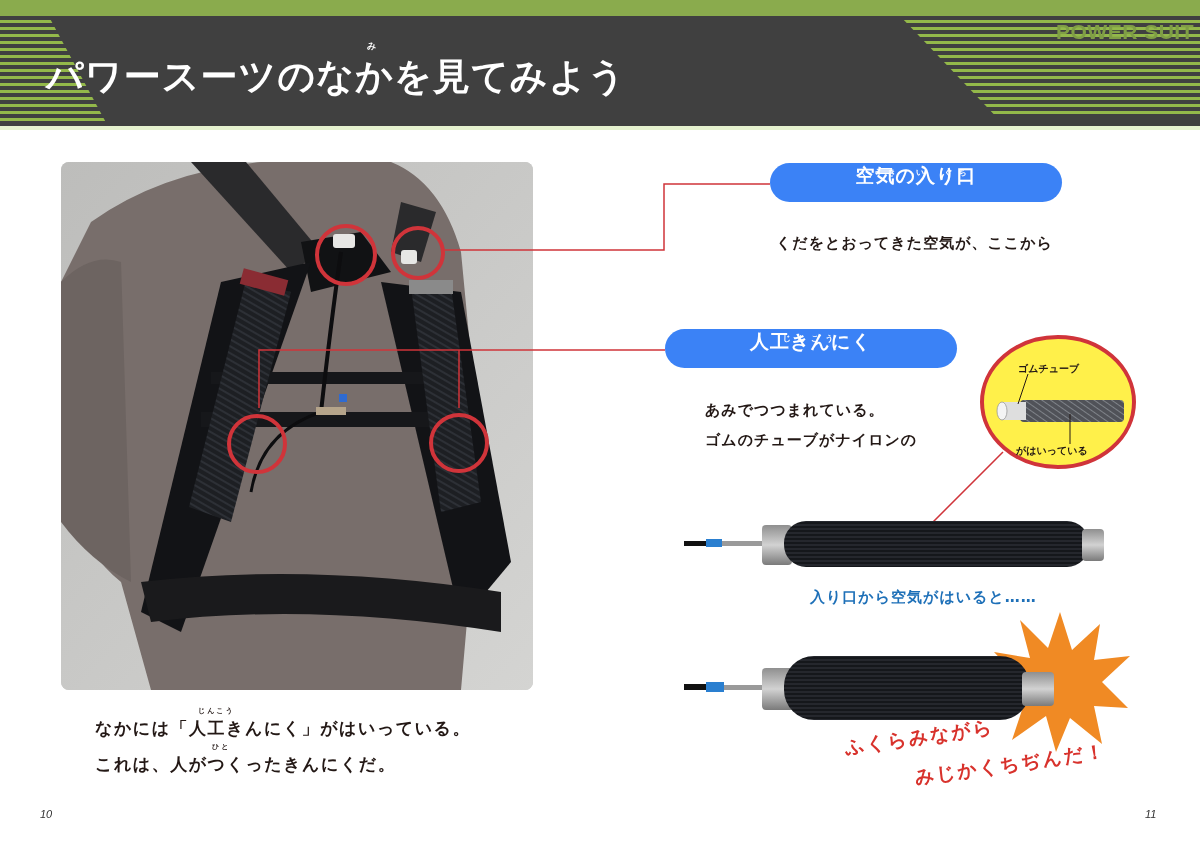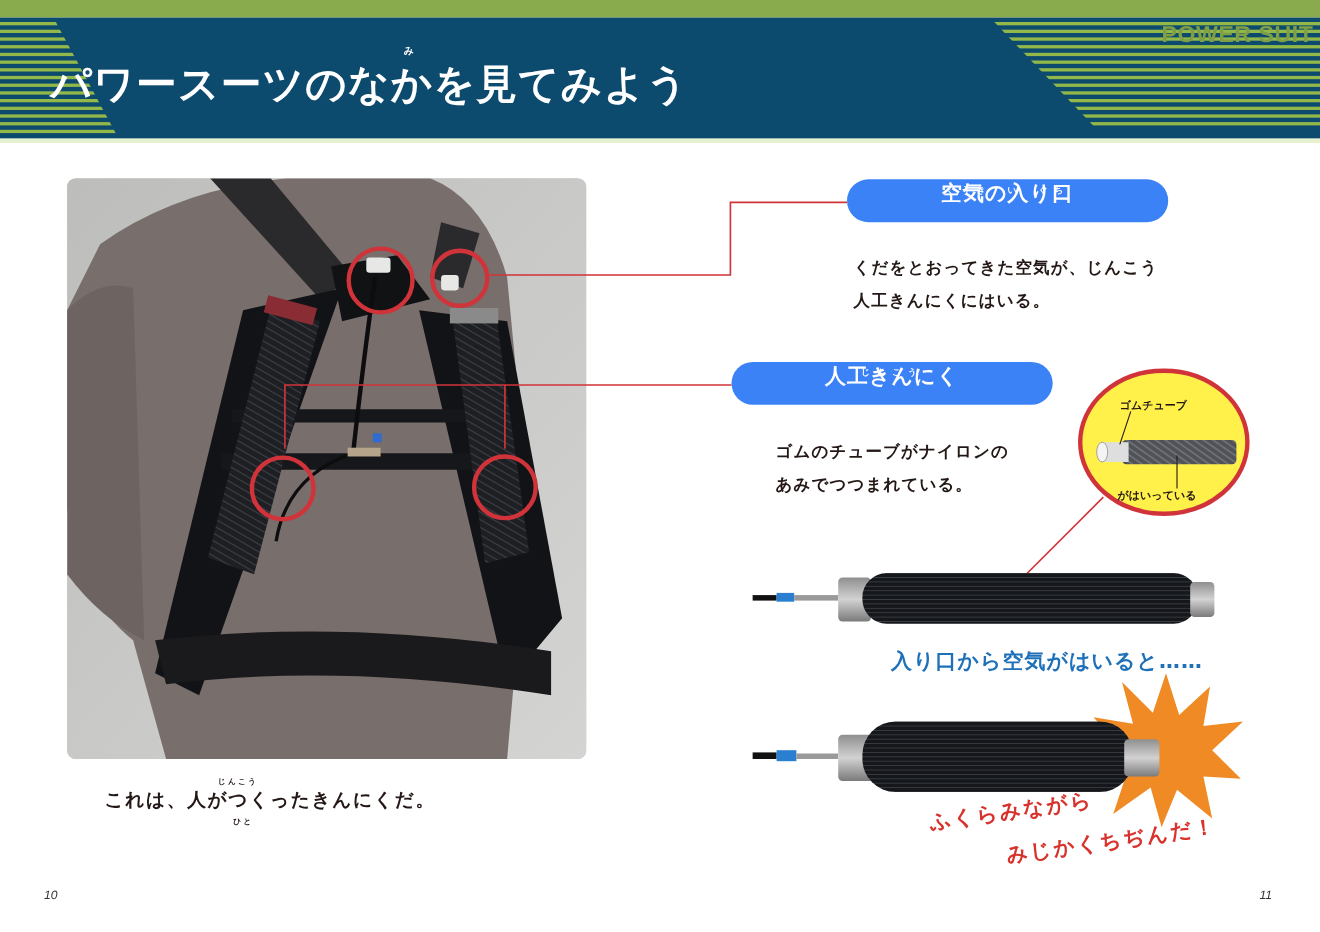--- a/index.html
+++ b/index.html
@@ -1,21 +1,21 @@
 <!DOCTYPE html>
 <html><head>
 <meta charset="utf-8">
 <style>
   * { box-sizing: border-box; margin: 0; padding: 0; }
   html, body { width: 1200px; height: 847px; overflow: hidden; background: #ffffff; }
   body { position: relative; font-family: "DejaVu Sans", "Liberation Sans", sans-serif; color: #231815; }
 
   
   .topbar { position: absolute; left: 0; top: 0; width: 1200px; height: 16px; background: #8aab4d; }
-  .header { position: absolute; left: 0; top: 16px; width: 1200px; height: 110px; background: #0c4a6e; overflow: hidden; }
+  .header { position: absolute; left: 0; top: 16px; width: 1200px; height: 110px; background: #404040; overflow: hidden; }
   .header-bottom { position: absolute; left: 0; top: 126px; width: 1200px; height: 4px; background: #e6f2cf; }
   .stripes-left { position: absolute; left: 0; top: -16px; width: 110px; height: 130px; }
   .stripes-right { position: absolute; right: 0; top: 0; width: 300px; height: 110px; }
   .brand-mark { position: absolute; right: 6px; top: 4px; font-family: "Liberation Sans", sans-serif; font-weight: 700;
                 font-size: 21px; color: #7f9e45; letter-spacing: 0.5px; }
   .page-title { position: absolute; left: 46px; top: 36px; font-size: 37px; font-weight: 700; color: #ffffff; letter-spacing: 1px; }
   .ruby-mi { position: absolute; left: 367px; top: 24px; font-size: 9px; color: #ffffff; font-weight: 700; }
 
   
   .photo { position: absolute; left: 61px; top: 162px; width: 472px; height: 528px; border-radius: 8px; overflow: hidden; background: #c9c9c7; }
@@ -39,21 +39,21 @@
   .magnify { position: absolute; left: 978px; top: 334px; width: 160px; height: 136px; }
   .mag-label { position: absolute; font-size: 10px; font-weight: 700; color: #231815; }
   .mag-label-rubber { left: 1018px; top: 362px; font-family: Liberation Serif, serif; }
   .mag-label-nylon { left: 1016px; top: 444px; }
 
   
   .muscle-photo { position: absolute; }
   .muscle-1 { left: 684px; top: 515px; width: 430px; height: 58px; }
   .muscle-2 { left: 684px; top: 650px; width: 400px; height: 76px; }
 
-  .caption-blue { position: absolute; left: 810px; top: 588px; font-size: 19px; font-weight: 700; color: #1e70b8; letter-spacing: 1px; }
+  .caption-blue { position: absolute; left: 810px; top: 588px; font-size: 15px; font-weight: 700; color: #1e70b8; letter-spacing: 1px; }
 
   .burst { position: absolute; left: 990px; top: 612px; width: 140px; height: 140px; }
   .exclaim { position: absolute; font-size: 19px; font-weight: 700; color: #d8322c; letter-spacing: 2px; transform-origin: left center; }
   .exclaim-1 { left: 845px; top: 735px; transform: rotate(-8deg); }
   .exclaim-2 { left: 915px; top: 765px; transform: rotate(-8deg); }
 
   
   .body-text { position: absolute; left: 95px; top: 710px; font-size: 17px; font-weight: 700; line-height: 36px; color: #231815; letter-spacing: 1.5px; }
   .body-ruby { position: absolute; font-size: 7px; font-weight: 700; color: #231815; letter-spacing: 2px; }
 
@@ -172,31 +172,30 @@
   <polyline points="259,408 259,350 665,350" fill="none" stroke="#d0343a" stroke-width="1.5"></polyline>
   <line x1="459" y1="350" x2="459" y2="408" stroke="#d0343a" stroke-width="1.5"></line>
   <line x1="1003" y1="452" x2="930" y2="525" stroke="#d0343a" stroke-width="1.5"></line>
 </svg>
 
 <div class="pill pill-air">
   <span class="ruby">くうき　い　ぐち</span>
   <span>空気の入り口</span>
 </div>
 <div class="desc desc-air">
-  <div>くだをとおってきた空気が、じんこう</div>
-  <div>人工きんにくにはいる。</div>
+  <div>くだをとおってきた空気が、ここから</div>
 </div>
 
 <div class="pill pill-muscle">
   <span class="ruby">じんこう</span>
   <span>人工きんにく</span>
 </div>
 <div class="desc desc-muscle">
+  <div>あみでつつまれている。</div>
   <div>ゴムのチューブがナイロンの</div>
-  <div>あみでつつまれている。</div>
 </div>
 
 <svg class="magnify" viewBox="0 0 160 136" width="160" height="136">
   <defs>
     <pattern id="mesh2" width="5" height="5" patternUnits="userSpaceOnUse" patternTransform="rotate(35)">
       <rect width="5" height="5" fill="#505258"></rect>
       <path d="M0 2.5 H5" stroke="#8c8f96" stroke-width="0.8"></path>
     </pattern>
   </defs>
   <ellipse cx="80" cy="68" rx="76" ry="65" fill="#fff04a" stroke="#d0343a" stroke-width="4"></ellipse>
@@ -245,17 +244,18 @@
   <rect x="100" y="6" width="246" height="64" rx="30" fill="url(#mesh3)"></rect>
   <rect x="338" y="22" width="32" height="34" rx="4" fill="url(#cap)"></rect>
 </svg>
 
 <div class="exclaim exclaim-1">ふくらみながら</div>
 <div class="exclaim exclaim-2">みじかくちぢんだ！</div>
 
 <div class="body-ruby" style="left:198px; top:706px;">じんこう</div>
 <div class="body-ruby" style="left:180px; top:742px;padding-left:32px;">ひと</div>
 <div class="body-text">
+  <div>なかには「人工きんにく」がはいっている。</div>
   <div>これは、人がつくったきんにくだ。</div>
 </div>
 
 <div class="page-num page-left">10</div>
 <div class="page-num page-right">11</div>
 
 </body></html>

